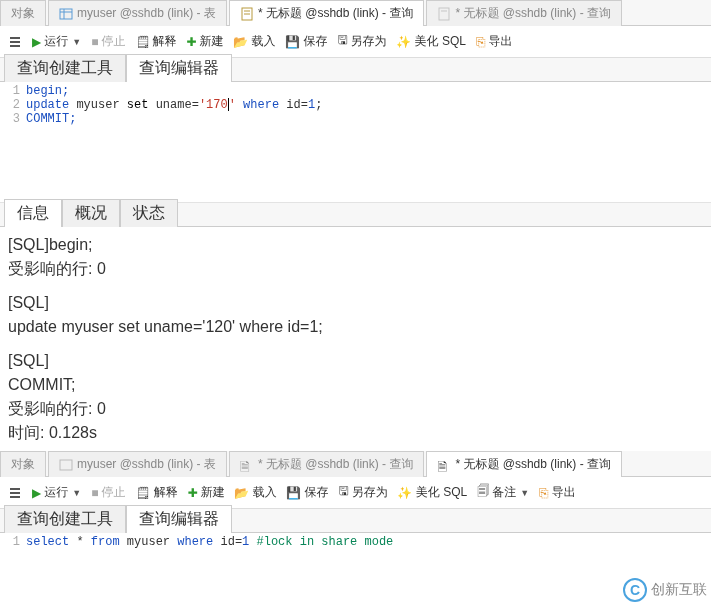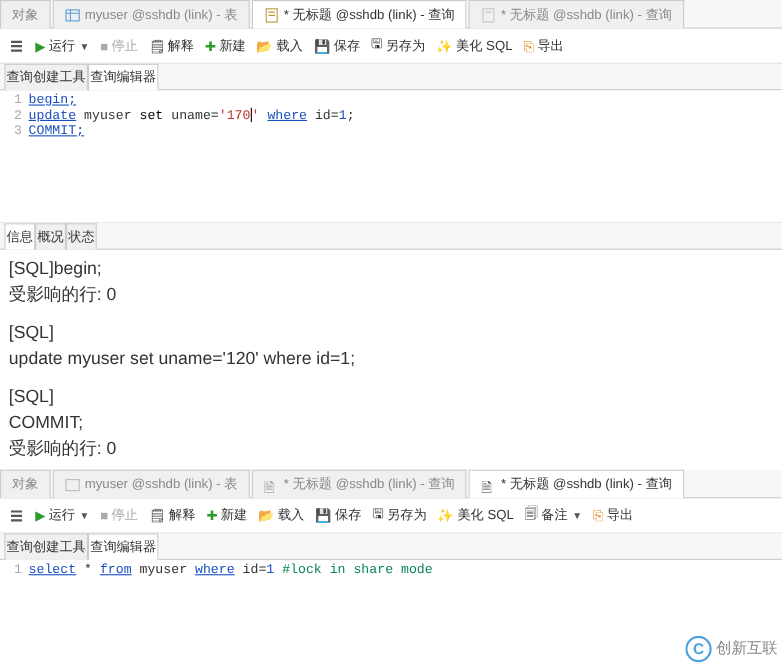--- a/index.html
+++ b/index.html
@@ -9,27 +9,27 @@
   .tab.inactive { background:#f0f0f0; color:#888; }
   .tab.active { background:#fff; }
   .toolbar { display:flex; align-items:center; gap:10px; padding:4px 8px; border-bottom:1px solid #ddd; height:32px; }
   .tb-btn { display:flex; align-items:center; gap:3px; cursor:pointer; }
   .ic { width:14px; height:14px; display:inline-block; }
   .green { color:#2c9b2c; }
   .orange { color:#e08b1f; }
   .yellow { color:#d6a100; }
   .drop { font-size:9px; color:#555; margin-left:1px; }
   .subtabrow { display:flex; border-bottom:1px solid #ccc; background:#f7f7f7; height:24px; align-items:flex-end; padding-left:4px; }
-  .subtab { padding:3px 1px; border:1px solid #ccc; border-bottom:none; background:#fff; position:relative; top:1px; font-size:12px; }
+  .subtab { padding:3px 12px; border:1px solid #ccc; border-bottom:none; background:#fff; position:relative; top:1px; font-size:16px; }
   .subtab.inactive { background:#f0f0f0; }
   .editor { font-family:Consolas,"Courier New",monospace; font-size:12px; padding:2px 0; min-height:80px; }
   .line { display:flex; }
   .gutter { width:26px; text-align:right; color:#aaa; padding-right:6px; user-select:none; }
   .code {}
-  .kw-blue { color:#1a4fc1;text-decoration:underline; }
+  .kw-blue { color:#1a4fc1; }
   .kw-purple { color:#000000; }
   .str { color:#c0392b; }
   .num { color:#1a4fc1; }
   .cmt { color:#098658; }
   .space-big { height:40px; }
   .log { padding:6px 8px; font-family:"Microsoft YaHei",Arial,sans-serif; font-size:16px; line-height:1.5; min-height:160px; }
   .log p { margin:0; }
   .gap { height:10px; }
   .watermark { position:fixed; right:4px; bottom:4px; display:flex; align-items:center; gap:4px; color:#888; font-size:14px; }
   .watermark .logo { width:24px; height:24px; border:2px solid #4aa3df; border-radius:50%; display:flex; align-items:center; justify-content:center; color:#4aa3df; font-weight:bold; }
@@ -158,20 +158,21 @@
 <div class="log">
   <p>[SQL]begin;</p>
   <p>受影响的行: 0</p>
   <div class="gap"></div>
   <p>[SQL]</p>
   <p>update myuser set uname='120' where id=1;</p>
   <div class="gap"></div>
   <p>[SQL]</p>
   <p>COMMIT;</p>
   <p>受影响的行: 0</p>
+  <p>时间: 0.128s</p>
 </div>
 
 <div class="tabrow">
   <div class="tab inactive">对象</div>
   <div class="tab inactive">
     <span class="ic"><svg viewBox="0 0 14 14">
           <rect x="1" y="2" width="12" height="10" fill="none" stroke="#bbb"></rect>
         </svg></span>
     <span>myuser @sshdb (link) - 表</span>
   </div>

